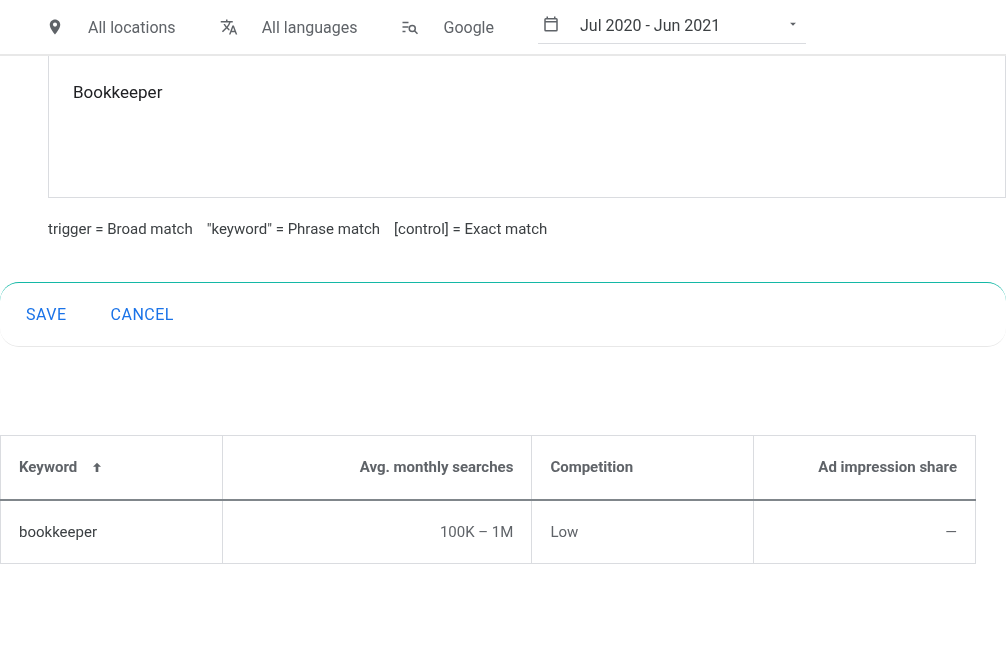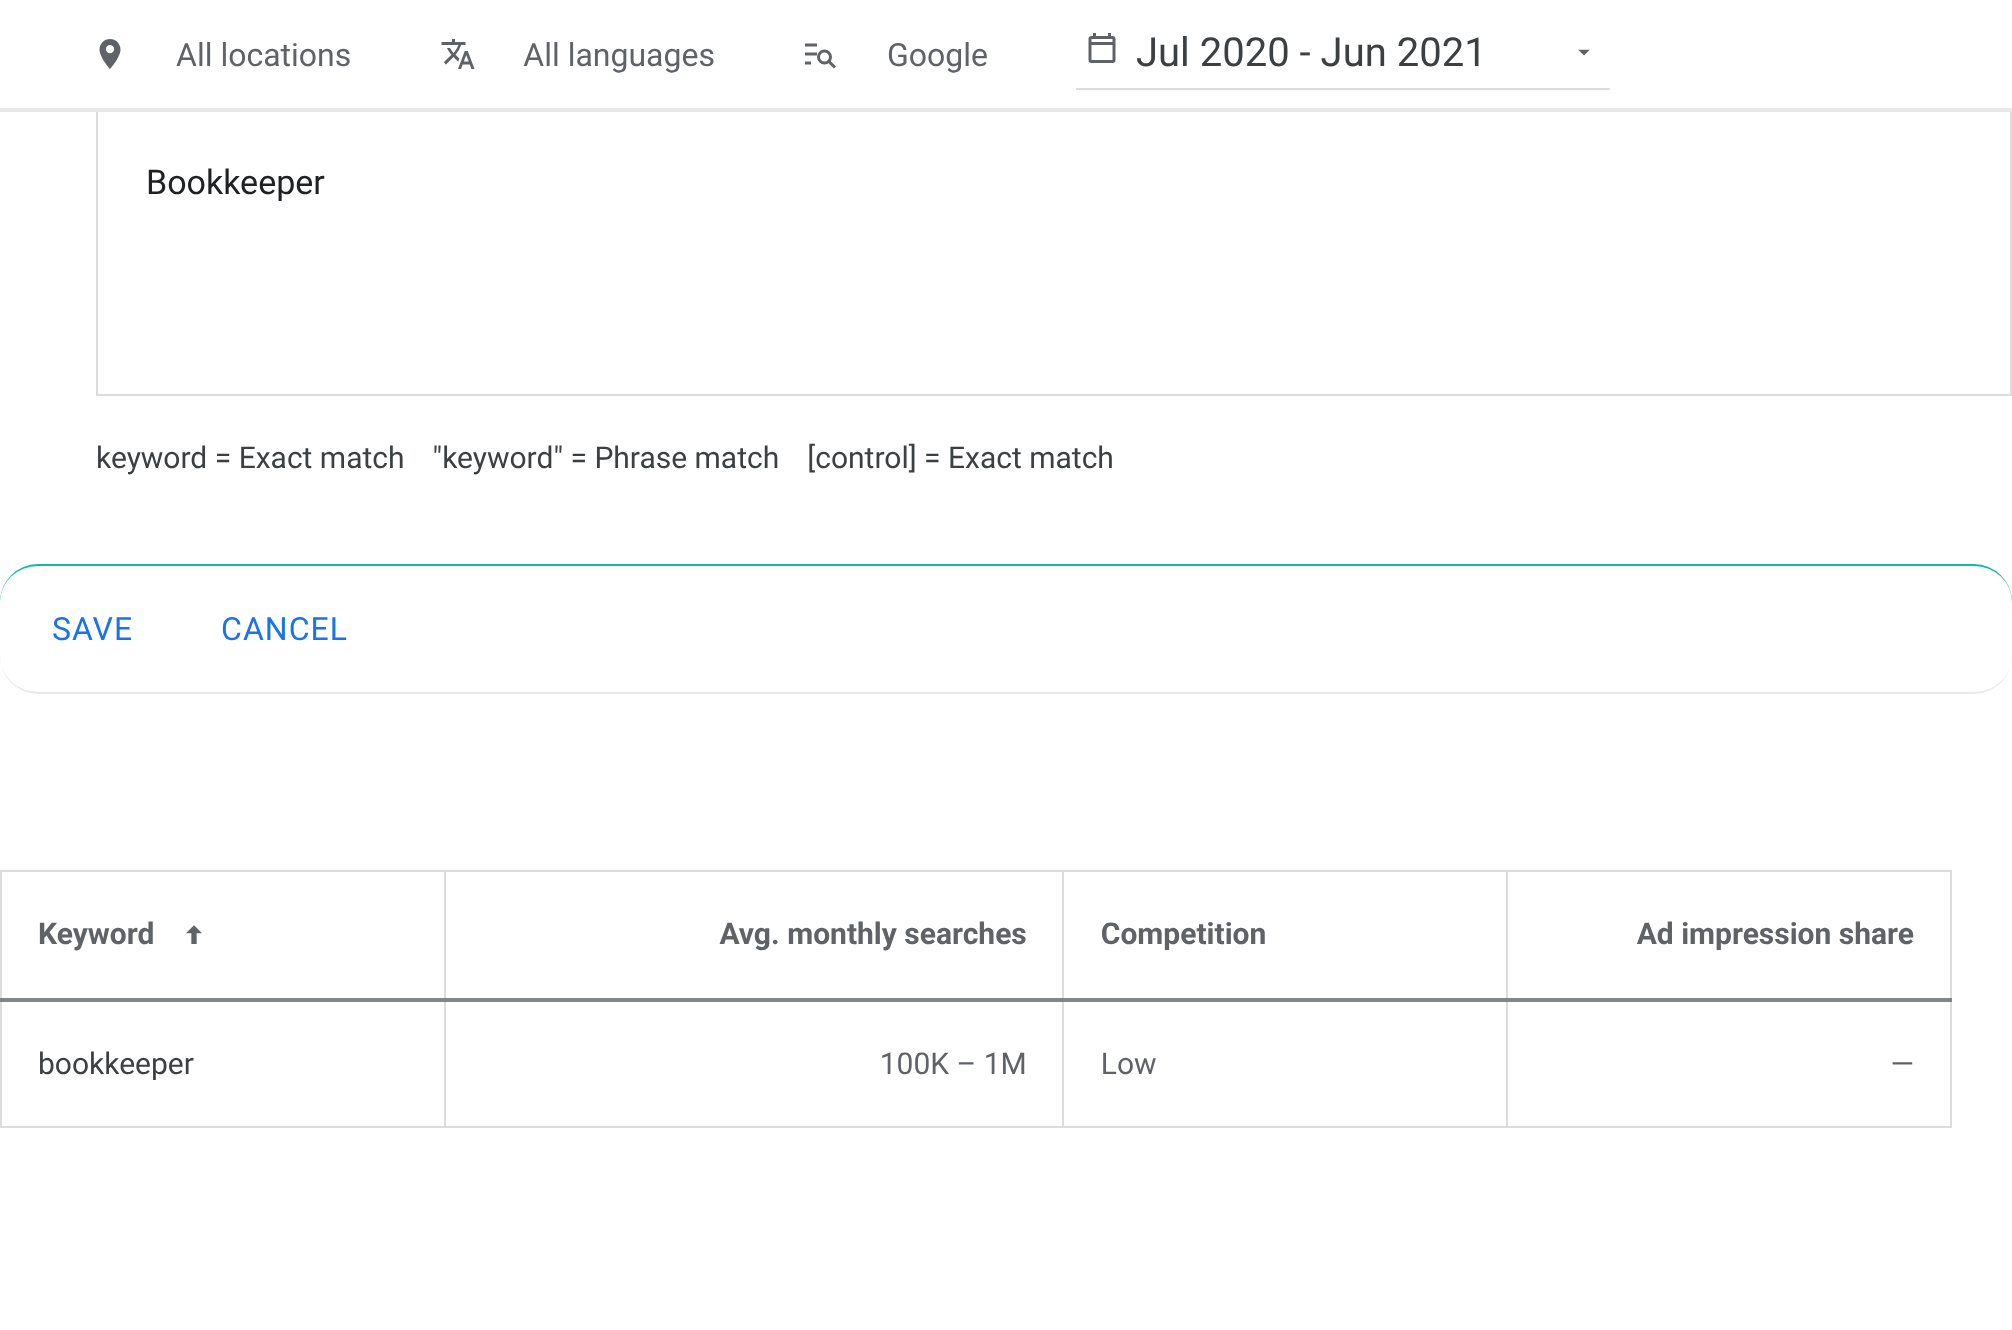--- a/index.html
+++ b/index.html
@@ -23,25 +23,25 @@
     align-items: center;
     gap: 24px;
     color: #5f6368;
     font-size: 16px;
     cursor: pointer;
   }
   .tb-item .icon { width: 18px; height: 18px; fill: #5f6368; color:#5f6368; display:flex; align-items:center; justify-content:center;}
   .tb-date {
     display: flex;
     align-items: center;
-    gap: 8px;
+    gap: 20px;
     border-bottom: 1px solid #dadce0;
     padding: 4px 6px 6px 4px;
     color: #3c4043;
-    font-size: 20px;
+    font-size: 16px;
   }
   .tb-date .spacer { width: 26px; }
   .content-pad { padding: 0 0 0 48px; }
   .input-box {
     border: 1px solid #dadce0;
     border-top: none;
     width: 958px;
     height: 142px;
     padding: 26px 24px;
     font-size: 17px;
@@ -150,21 +150,21 @@
     </span>
   </div>
 </div>
 
 <div class="content-pad">
   <div class="input-box">
     <span>Bookkeeper</span>
   </div>
 
   <div class="help-sub">
-    <span>keyword = Exact match</span>
+    <span>trigger = Broad match</span>
     <span>"keyword" = Phrase match</span>
     <span>[control] = Exact match</span>
   </div>
 </div>
 
 <div class="actions-row">
   <button class="btn-text">SAVE</button>
   <button class="btn-text">CANCEL</button>
 </div>
 

